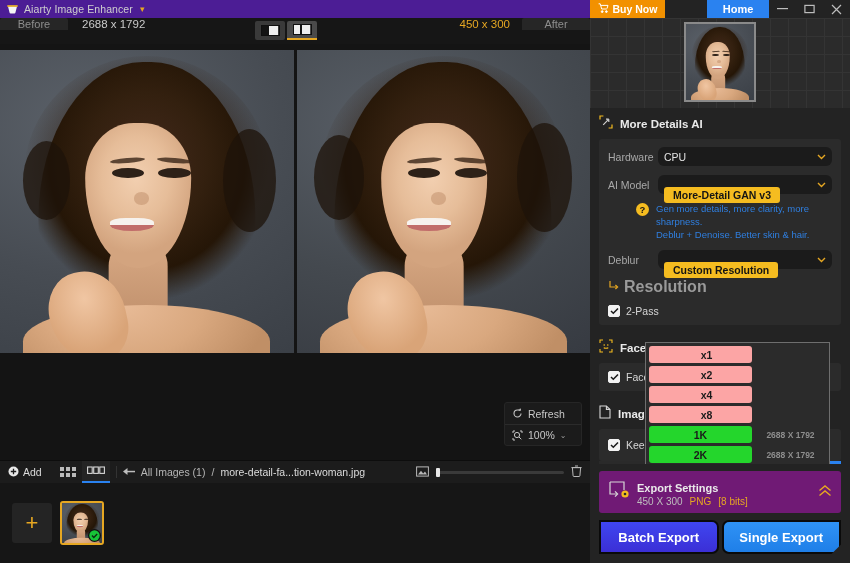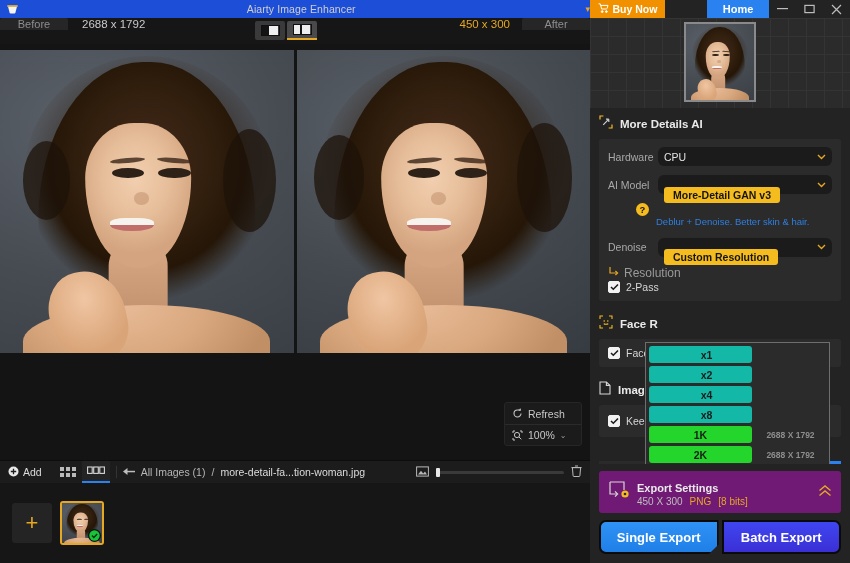--- a/index.html
+++ b/index.html
@@ -10,21 +10,21 @@
     font-family:"Liberation Sans", sans-serif;
     color:#d8d8d8;
     -webkit-font-smoothing:antialiased;
   }
   #app{position:relative;width:850px;height:563px;display:flex;}
 
   
   #left{position:relative;width:590px;height:563px;background:#121212;display:flex;flex-direction:column;}
 
   
-  .titlebar{height:18px;background:#1d4ed8;display:flex;align-items:center;padding-left:6px;gap:5px;flex:0 0 18px;justify-content:space-between;}
+  .titlebar{height:18px;background:#4c1d95;display:flex;align-items:center;padding-left:6px;gap:5px;flex:0 0 18px;}
   .logo-ico{width:13px;height:13px;position:relative;flex:0 0 13px;}
   .logo-ico svg{display:block;}
   .app-title{font-size:10.5px;color:#cfcfcf;letter-spacing:.1px;}
   .caret-dn{color:#e6a722;font-size:9px;line-height:1;margin-left:2px;}
 
   
   .comparebar{height:26px;background:#161616;display:flex;align-items:flex-start;position:relative;flex:0 0 26px;}
   .tab-before{width:68px;display:flex;align-items:center;justify-content:center;
       font-size:11px;color:#8e8e8e;background:#262626;border-radius:2px 2px 0 0;}
   .dim-left{display:flex;align-items:center;padding:0 14px;font-size:11.5px;color:#c9c9c9;}
@@ -144,36 +144,36 @@
      padding:0 6px;position:relative;}
   .fctl .val{font-size:10.5px;color:#e2e2e2;}
   .fctl .chev{position:absolute;right:6px;color:#e6a722;font-size:9px;}
   .pill{background:#f5bc20;color:#141414;font-size:10.5px;font-weight:bold;border-radius:3px;
      padding:2px 9px;margin-top:20px;}
   .helprow{display:flex;gap:7px;align-items:flex-start;}
   .qmark{width:13px;height:13px;flex:0 0 13px;border-radius:50%;background:#f5bc20;color:#141414;
      font-size:9.5px;font-weight:bold;display:flex;align-items:center;justify-content:center;margin-left:28px;}
   .helptxt{font-size:9.5px;line-height:1.35;color:#2f7fe0;}
 
-  .sub{display:flex;align-items:center;gap:4px;font-size:12px;color:#9a9a9a;margin-bottom:0;}
+  .sub{display:flex;align-items:center;gap:4px;font-size:16px;color:#9a9a9a;margin-bottom:9px;font-weight:bold;}
   .chkrow{display:flex;align-items:center;gap:6px;font-size:10.5px;color:#d6d6d6;}
   .chk{width:12px;height:12px;flex:0 0 12px;background:#1b1b1b;border:1px solid #6a6a6a;border-radius:2px;
      display:flex;align-items:center;justify-content:center;}
   .chk.on{background:#f2f2f2;border-color:#f2f2f2;}
   .chk.on svg{display:block;}
   .viewbtn{border:1px solid #2a82f0;color:#e8e8e8;font-size:10.5px;border-radius:3px;padding:1px 8px;
      background:transparent;margin-left:6px;}
 
   
   .dd{position:absolute;left:55px;top:234px;width:185px;background:#2b2b2b;border:1px solid #6e6e6e;
      z-index:40;padding:3px 0 0 0;}
   .dd-row{display:flex;align-items:center;height:17px;margin-bottom:3px;}
   .dd-chip{width:103px;flex:0 0 103px;margin-left:3px;border-radius:3px;display:flex;align-items:center;
      justify-content:center;font-size:10.5px;font-weight:bold;color:#1a1a1a;height:17px;}
-  .dd-chip.y{background:#14b8a6;padding-left:12px;}
+  .dd-chip.y{background:#fca5a5;padding-left:12px;}
   .dd-chip.g{background:#24d62c;}
   .dd-res{flex:1;text-align:center;font-size:8.5px;color:#8e8e8e;font-weight:bold;}
 
   .hscroll{position:absolute;left:9px;right:9px;bottom:0;height:3px;background:#2a2a2a;}
   .hscroll i{position:absolute;right:0;top:0;width:56%;height:3px;background:#2a82f0;}
 
   .rbottom{flex:0 0 96px;background:#232323;padding:7px 9px 9px 9px;}
   .expcard{height:42px;background:#701a75;border-radius:3px;display:flex;align-items:center;
      padding:0 9px;gap:5px;position:relative;}
   .exp-t{font-size:11px;color:#eaeaea;font-weight:bold;margin-bottom:3px;}
@@ -465,26 +465,26 @@
             <span class="chev">
               <svg width="9" height="6" viewBox="0 0 9 6" fill="none" stroke="#e6a722" stroke-width="1.4">
                   <path d="M1 1l3.5 3.5L8 1"></path>
                 </svg>
             </span>
           </span>
         </div>
         <div class="helprow" style="margin-bottom:9px;">
           <span class="qmark">?</span>
           <span class="helptxt">
-            <br>
+            <span>Gen more details, more clarity, more sharpness.</span><br>
             <span>Deblur + Denoise. Better skin &amp; hair.</span>
           </span>
         </div>
         <div class="frow">
-          <span class="flab">Denoise</span>
+          <span class="flab">Deblur</span>
           <span class="fctl">
             <span class="pill">Custom Resolution</span>
             <span class="chev">
               <svg width="9" height="6" viewBox="0 0 9 6" fill="none" stroke="#e6a722" stroke-width="1.4">
                   <path d="M1 1l3.5 3.5L8 1"></path>
                 </svg>
             </span>
           </span>
         </div>
         <div class="sub">
@@ -603,18 +603,18 @@
           </span>
         </span>
         <span class="chevup">
           <svg width="14" height="12" viewBox="0 0 14 12" fill="none" stroke="#e6a722" stroke-width="1.4">
             <path d="M1.5 5.5 7 1l5.5 4.5"></path>
               <path d="M1.5 10.5 7 6l5.5 4.5"></path>
           </svg>
         </span>
       </div>
       <div class="exprow">
+        <div class="expbtn batch">Batch Export</div>
         <div class="expbtn single">Single Export</div>
-        <div class="expbtn batch">Batch Export</div>
       </div>
     </div>
   </div>
 </div>
 
 </body></html>

